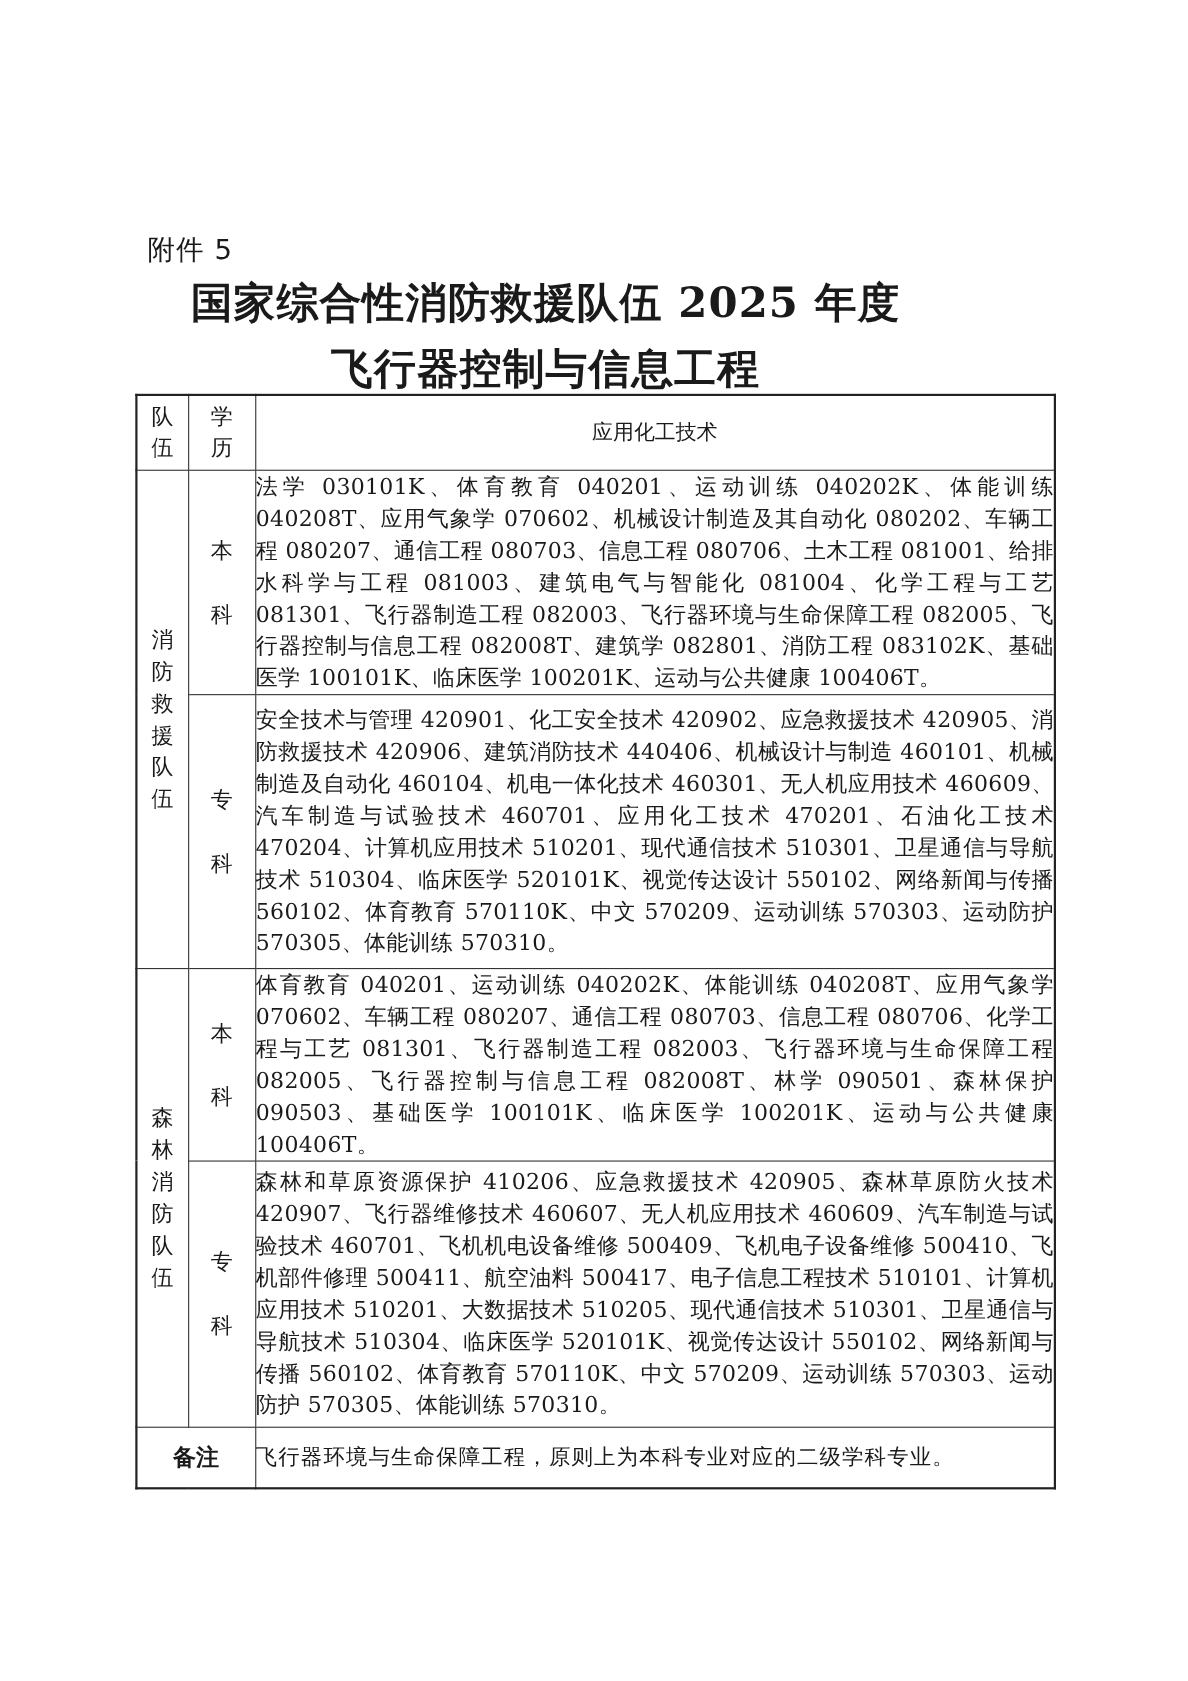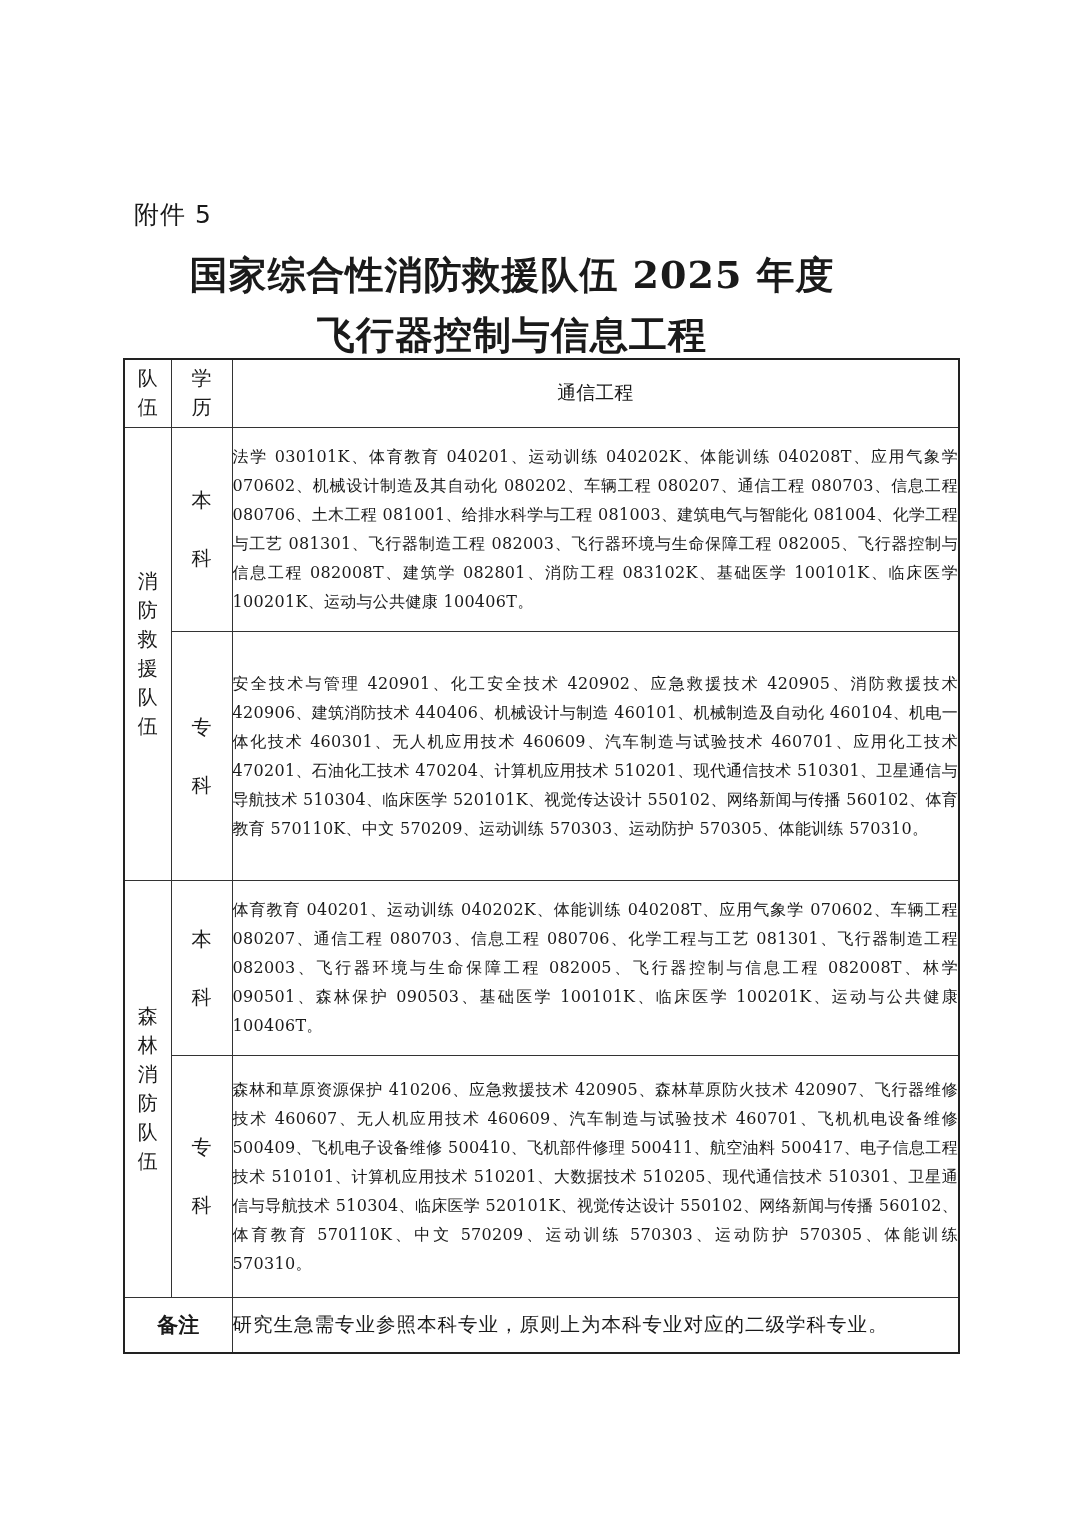--- a/index.html
+++ b/index.html
@@ -1,35 +1,35 @@
 <!DOCTYPE html>
 <html><head>
 <meta charset="utf-8">
 <style>
   html, body { margin: 0; padding: 0; background: #ffffff; }
   body { width: 1080px; height: 1528px; position: relative; overflow: hidden;
          font-family: "DejaVu Serif", "Liberation Serif", serif; color: #1a1a1a; }
-  .attachment { position: absolute; left: 134px; top: 198px; font-size: 25px;
+  .attachment { position: absolute; left: 134px; top: 210px; font-size: 25px;
                 font-family: "DejaVu Sans", "Liberation Sans", sans-serif; letter-spacing: 1px; }
-  .title { position: absolute; left: 16px; width: 992px; text-align: center; font-weight: bold;
+  .title { position: absolute; left: 0; width: 992px; text-align: center; font-weight: bold;
            font-size: 38px; font-family: "DejaVu Serif", "Liberation Serif", serif; letter-spacing: 1px; }
   .title.l1 { top: 250px; }
   .title.l2 { top: 310px; }
   table.catalog { position: absolute; left: 123px; top: 358px; width: 835px;
                   border-collapse: collapse; border: 2px solid #222; table-layout: fixed; }
   table.catalog td { border: 1px solid #333; padding: 0; vertical-align: middle; }
   col.c1 { width: 47px; } col.c2 { width: 61px; } col.c3 { width: 727px; }
   .vert { font-family: "DejaVu Sans", "Liberation Sans", sans-serif; font-size: 20px;
           text-align: center; line-height: 29px; }
   .vert span { display: block; }
   .edu { font-family: "DejaVu Sans", "Liberation Sans", sans-serif; font-size: 20px;
          text-align: center; line-height: 58px; }
   .edu span { display: block; }
   .hdr-title { text-align: center; font-family: "DejaVu Sans", "Liberation Sans", sans-serif; font-size: 19px; }
-  .content { font-size: 16px; line-height: 29px; padding: 0 10px 0 10px;
+  .content { font-size: 20px; line-height: 29px; padding: 0 10px 0 10px;
              text-align: justify; letter-spacing: 0.3px; }
   .remark-label { font-family: "DejaVu Sans", "Liberation Sans", sans-serif; font-size: 21px;
                   text-align: center; font-weight: 700; }
   .remark-text { font-size: 19.5px; padding: 0 10px; letter-spacing: 1px; }
   tr.hdr { height: 68px; }
   tr.r1 { height: 204px; }
   tr.r2 { height: 249px; }
   tr.r3 { height: 175px; }
   tr.r4 { height: 242px; }
   tr.r5 { height: 56px; }
@@ -50,21 +50,21 @@
   <tbody>
       <tr class="hdr">
     <td class="vert">
       <span>队</span>
       <span>伍</span>
     </td>
     <td class="vert">
       <span>学</span>
       <span>历</span>
     </td>
-    <td class="hdr-title">通信工程</td>
+    <td class="hdr-title">应用化工技术</td>
   </tr>
 
   <tr class="r1">
     <td class="vert" rowspan="2">
       <span>消</span>
       <span>防</span>
       <span>救</span>
       <span>援</span>
       <span>队</span>
       <span>伍</span>
@@ -101,16 +101,16 @@
   <tr class="r4">
     <td class="edu">
       <span>专</span>
       <span>科</span>
     </td>
     <td class="content">森林和草原资源保护 410206、应急救援技术 420905、森林草原防火技术 420907、飞行器维修技术 460607、无人机应用技术 460609、汽车制造与试验技术 460701、飞机机电设备维修 500409、飞机电子设备维修 500410、飞机部件修理 500411、航空油料 500417、电子信息工程技术 510101、计算机应用技术 510201、大数据技术 510205、现代通信技术 510301、卫星通信与导航技术 510304、临床医学 520101K、视觉传达设计 550102、网络新闻与传播 560102、体育教育 570110K、中文 570209、运动训练 570303、运动防护 570305、体能训练 570310。</td>
   </tr>
 
   <tr class="r5">
     <td class="remark-label" colspan="2">备注</td>
-    <td class="remark-text">研究生急需专业参照本科专业，原则上为本科专业对应的二级学科专业。</td>
+    <td class="remark-text">飞行器环境与生命保障工程，原则上为本科专业对应的二级学科专业。</td>
   </tr>
 </tbody>
   </table>
 
 </body></html>

